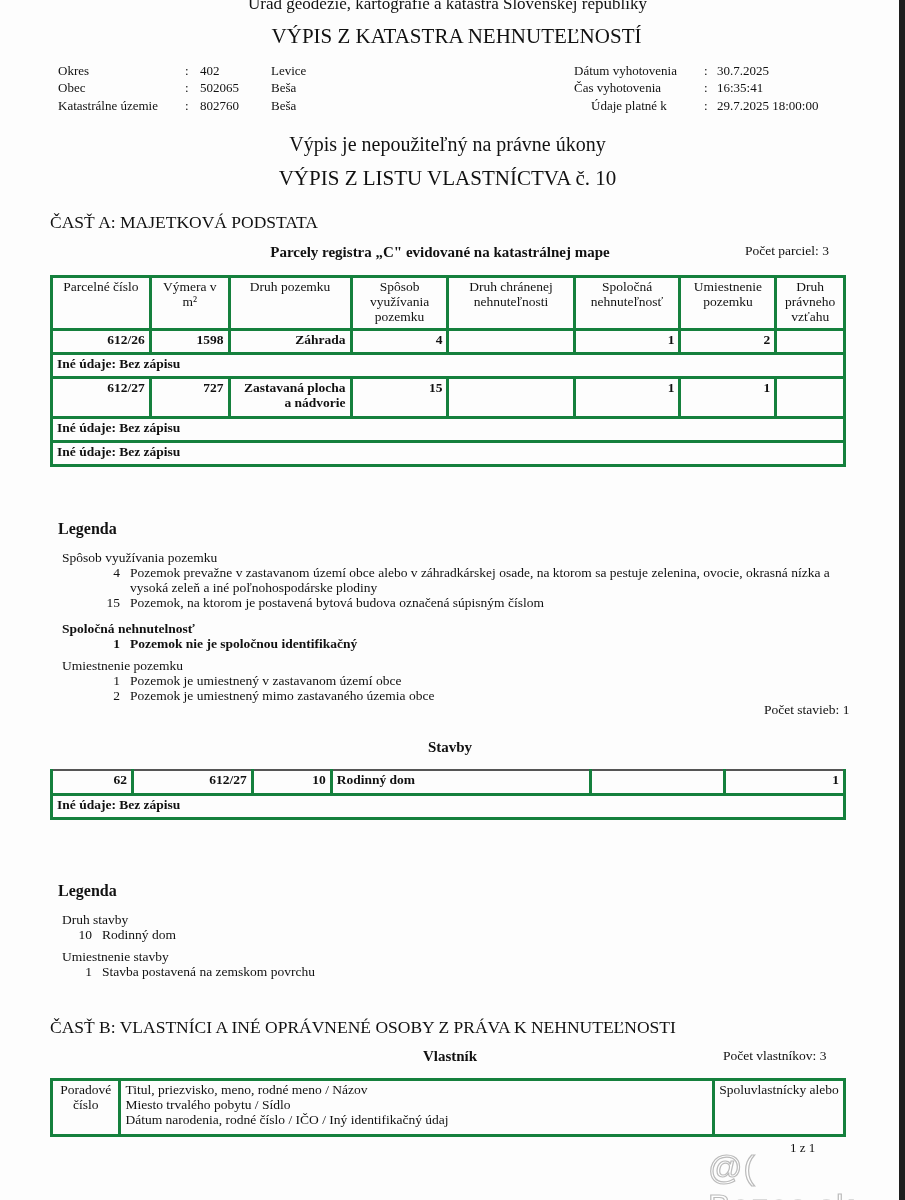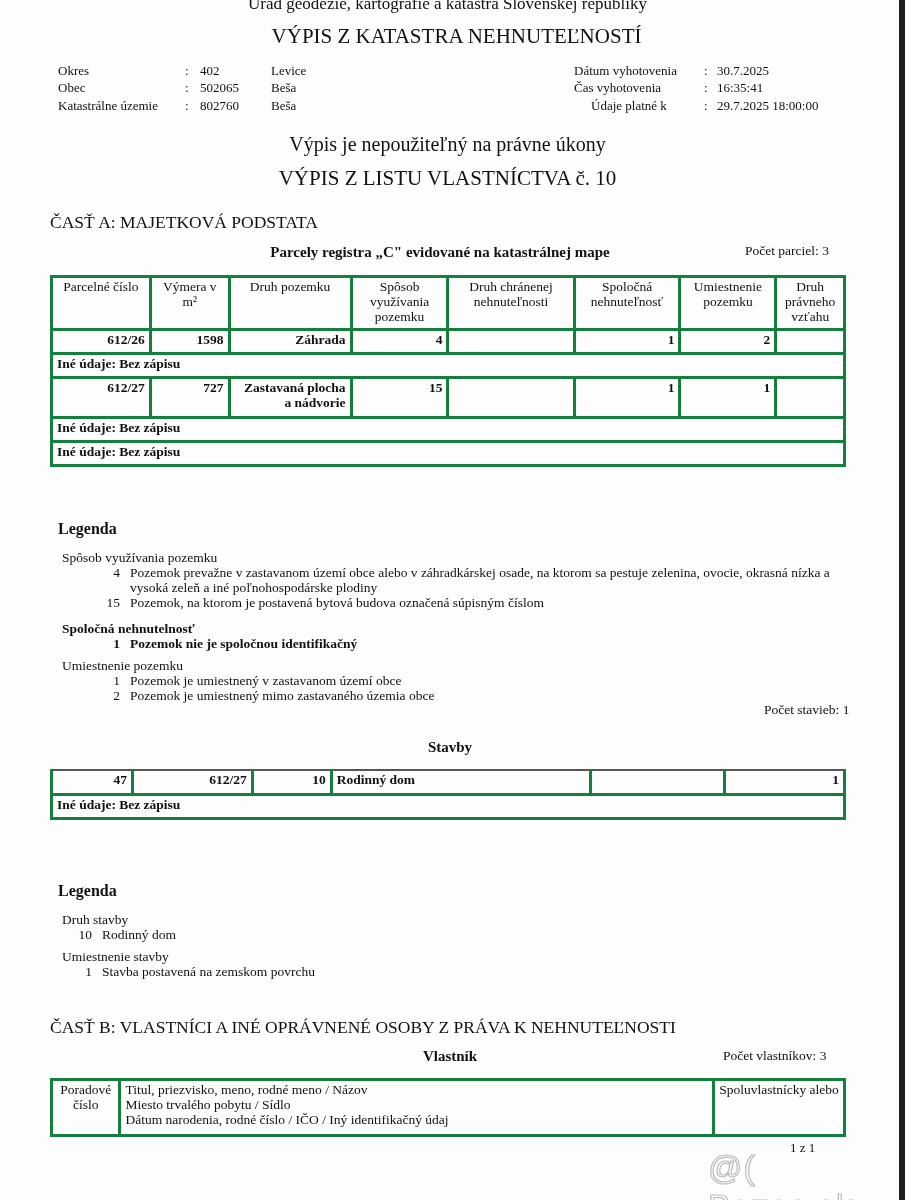--- a/index.html
+++ b/index.html
@@ -179,21 +179,21 @@
   <colgroup>
     <col style="width:81px">
       <col style="width:120px">
       <col style="width:79px">
       <col style="width:260px">
     <col style="width:134px">
       <col style="width:120px">
   </colgroup>
   <tbody>
   <tr class="data" style="height:24px;">
-    <td class="num">47</td>
+    <td class="num">62</td>
     <td class="num">612/27</td>
     <td class="num">10</td>
     <td class="bold">Rodinný dom</td>
     <td class="num"></td>
     <td class="num">1</td>
   </tr>
   <tr style="height:24px;">
     <td colspan="6" class="other">Iné údaje: Bez zápisu</td>
   </tr>
 </tbody>

